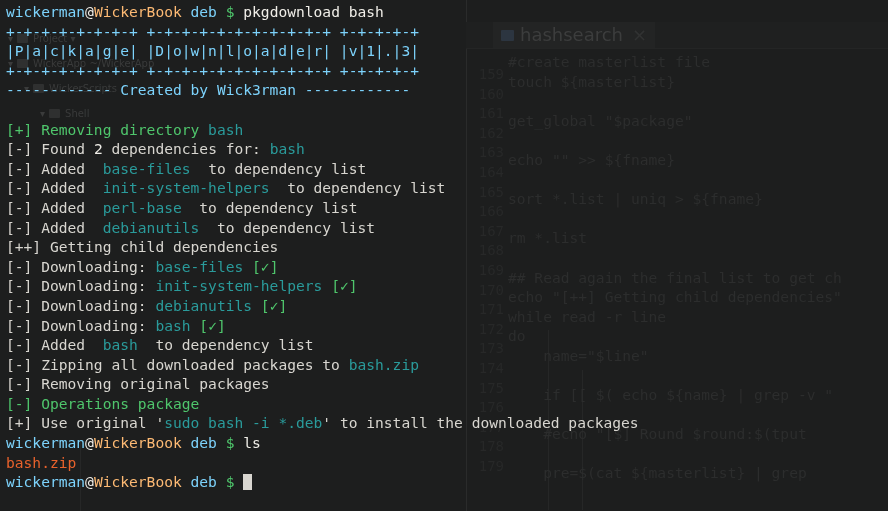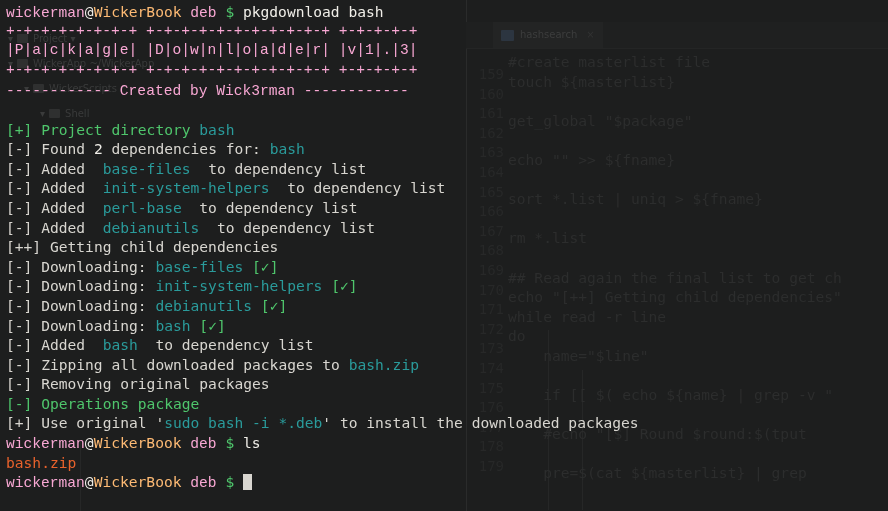--- a/index.html
+++ b/index.html
@@ -64,21 +64,21 @@
   }
   .bg-tab {
     position: absolute;
     left: 27px; top: 0;
     height: 26px;
     display: flex; align-items: center;
     padding: 0 8px;
     background: #232424;
     color: #3c3d3d;
     font-family: "DejaVu Sans", "Liberation Sans", sans-serif;
-    font-size: 10px;
+    font-size: 18px;
   }
   .bg-tab-icon {
     width: 13px; height: 11px;
     background: #2c3540;
     border-radius: 1px;
     margin-right: 6px;
   }
   .bg-tab-close { margin-left: 9px; color: #313232; }
   .bg-code {
     position: absolute;
@@ -116,21 +116,21 @@
     padding: 2px 0 0 6px;
     box-sizing: border-box;
   }
   .line {
     white-space: pre;
     height: 19.6px;
   }
 
   
   .c-white  { color: #f0eee8; }
-  .c-yellow { color: #f9a8d4; font-family: Liberation Mono, monospace; }
+  .c-yellow { color: #7dd3fc; }
   .c-red    { color: #fdba74; }
   .c-green  { color: #4fc66c; }
   .c-teal   { color: #2a9b9b; }
   .c-orange { color: #e8622c; }
   .c-grey   { color: #d8d6d0; }
 
   .cursor {
     display: inline-block;
     width: 9px;
     height: 16px;
@@ -224,21 +224,21 @@
 
     <div class="line"><span class="c-yellow">wickerman</span><span class="c-white">@</span><span class="c-red">WickerBook</span><span class="c-white"> </span><span class="c-yellow">deb</span><span class="c-white"> </span><span class="c-green">$</span><span class="c-white"> </span><span class="c-white">pkgdownload bash</span></div>
 
     <div class="line c-yellow">+-+-+-+-+-+-+-+ +-+-+-+-+-+-+-+-+-+-+ +-+-+-+-+</div>
     <div class="line c-yellow">|P|a|c|k|a|g|e| |D|o|w|n|l|o|a|d|e|r| |v|1|.|3|</div>
     <div class="line c-yellow">+-+-+-+-+-+-+-+ +-+-+-+-+-+-+-+-+-+-+ +-+-+-+-+</div>
     <div class="line"><span class="c-yellow">------------</span><span class="c-yellow"> </span><span class="c-yellow">Created by Wick3rman</span><span class="c-yellow"> </span><span class="c-yellow">------------</span></div>
 
     <div class="line"> </div>
 
-    <div class="line"><span class="c-green">[+]</span><span class="c-white"> </span><span class="c-green">Project directory</span><span class="c-white"> </span><span class="c-teal">bash</span></div>
+    <div class="line"><span class="c-green">[+]</span><span class="c-white"> </span><span class="c-green">Removing directory</span><span class="c-white"> </span><span class="c-teal">bash</span></div>
 
     <div class="line"><span class="c-grey">[-]</span><span class="c-grey"> </span><span class="c-grey">Found</span><span class="c-grey"> </span><span class="c-white">2</span><span class="c-grey"> </span><span class="c-grey">dependencies for:</span><span class="c-grey"> </span><span class="c-teal">bash</span></div>
 
     <div id="added-rows">
         <div class="line"><span class="c-grey">[-]</span><span class="c-grey"> </span><span class="c-grey">Added</span><span class="c-grey">  </span><span class="c-teal">base-files</span><span class="c-grey">  </span><span class="c-grey">to dependency list</span></div>
         <div class="line"><span class="c-grey">[-]</span><span class="c-grey"> </span><span class="c-grey">Added</span><span class="c-grey">  </span><span class="c-teal">init-system-helpers</span><span class="c-grey">  </span><span class="c-grey">to dependency list</span></div>
         <div class="line"><span class="c-grey">[-]</span><span class="c-grey"> </span><span class="c-grey">Added</span><span class="c-grey">  </span><span class="c-teal">perl-base</span><span class="c-grey">  </span><span class="c-grey">to dependency list</span></div>
         <div class="line"><span class="c-grey">[-]</span><span class="c-grey"> </span><span class="c-grey">Added</span><span class="c-grey">  </span><span class="c-teal">debianutils</span><span class="c-grey">  </span><span class="c-grey">to dependency list</span></div>
       </div>
 

